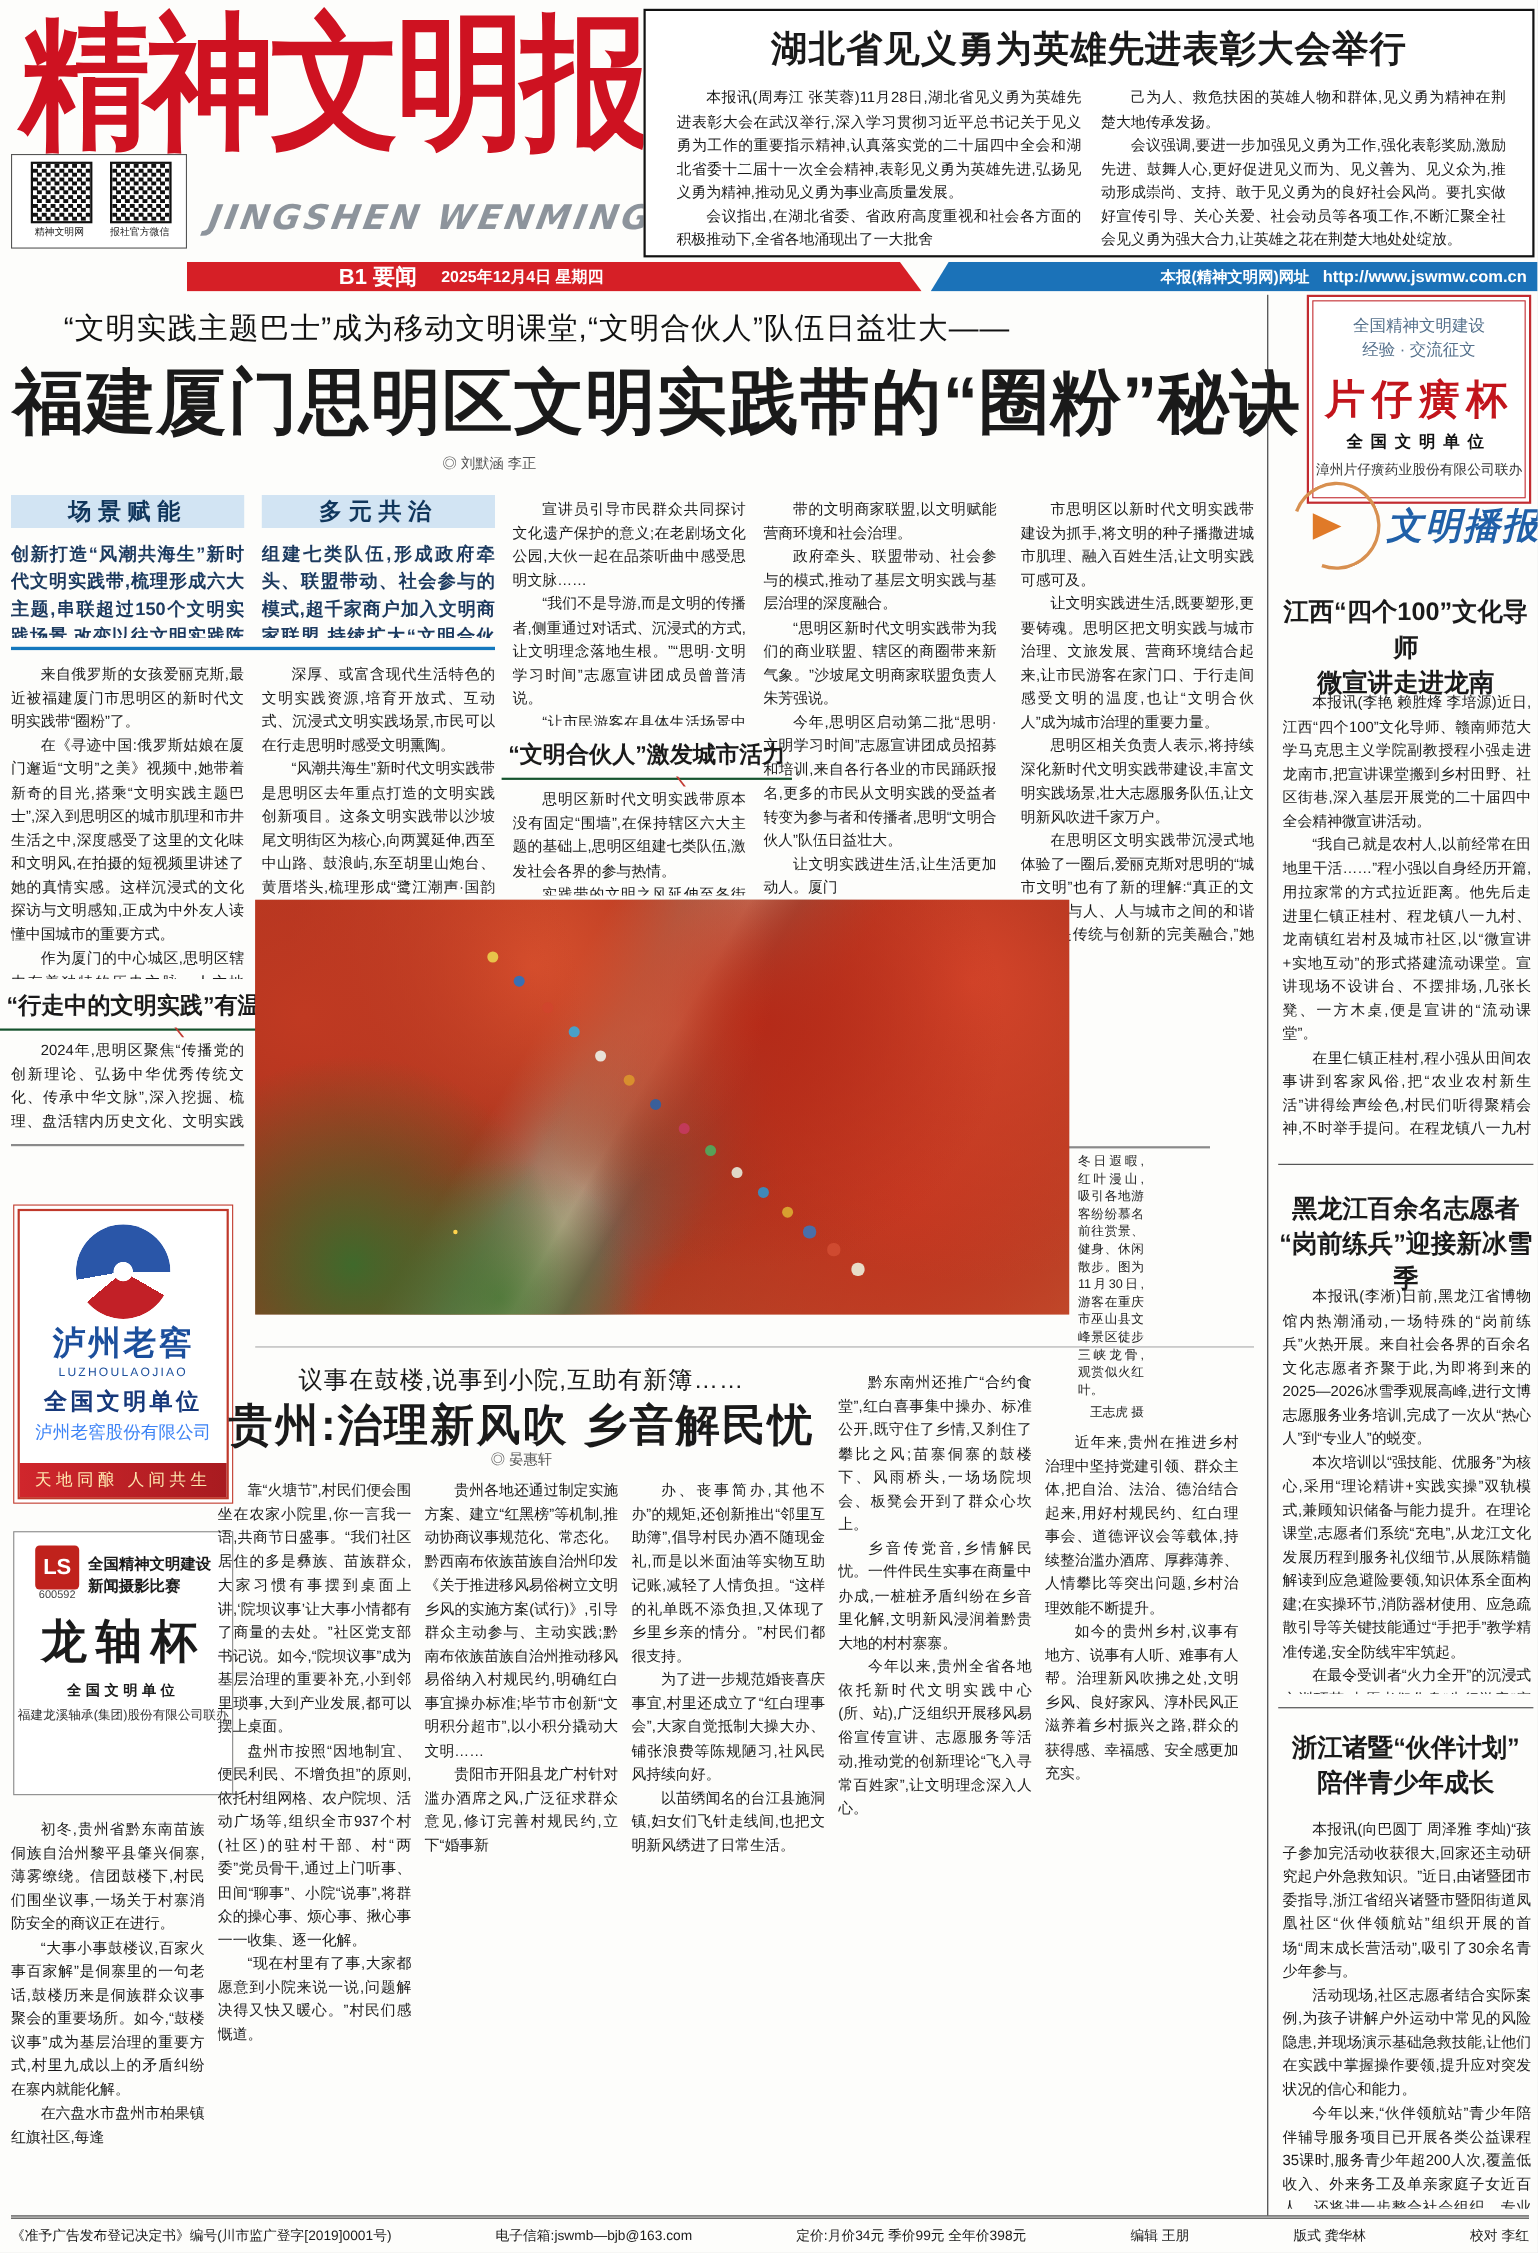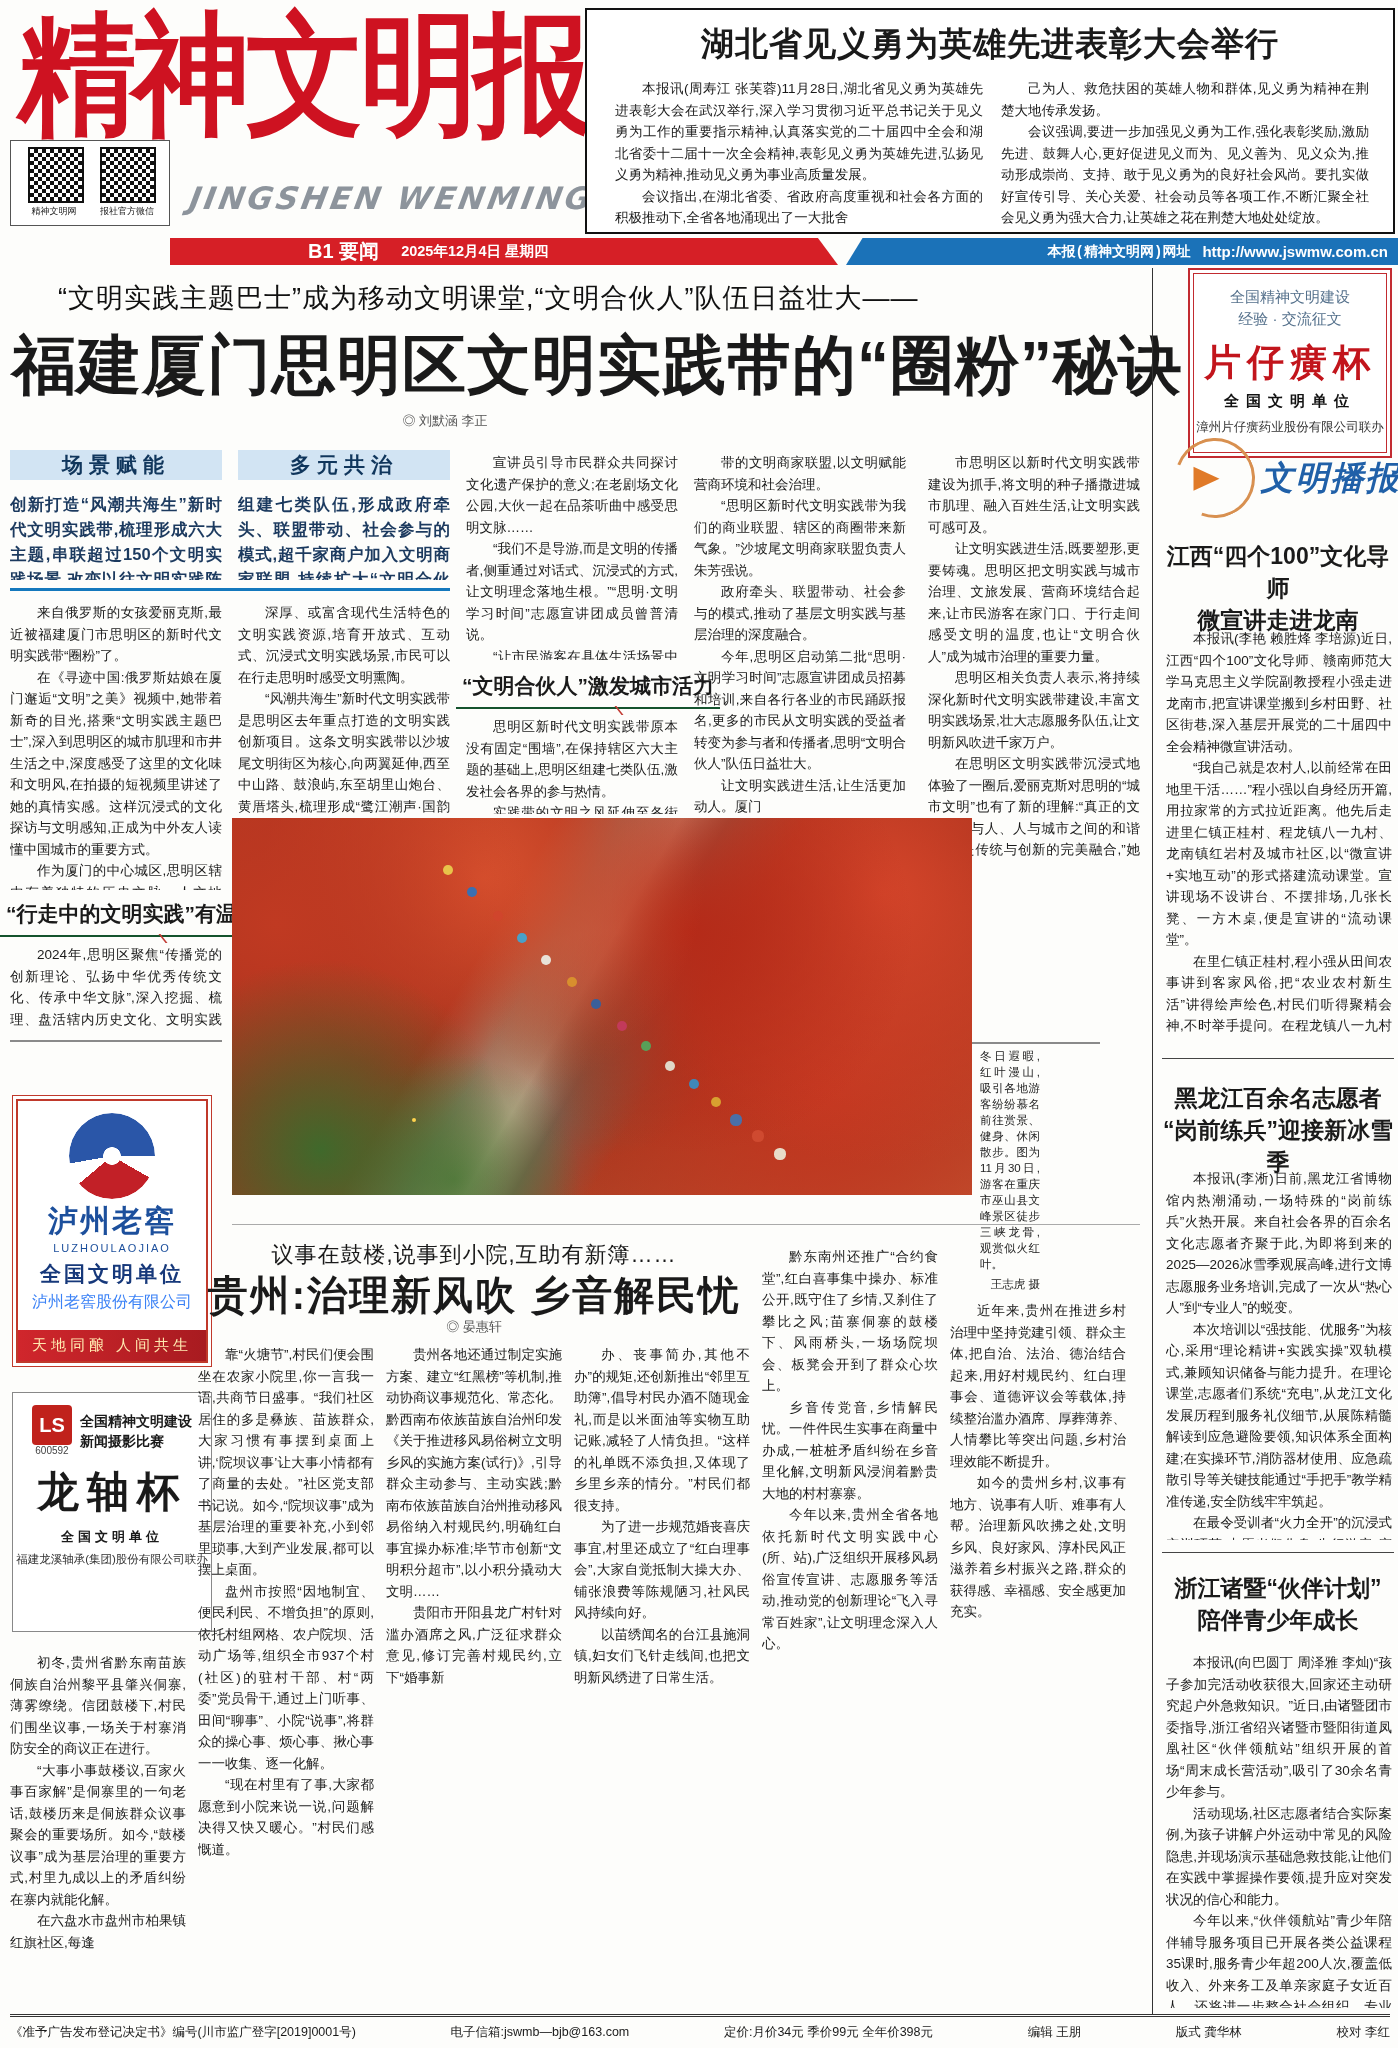--- a/index.html
+++ b/index.html
@@ -127,21 +127,21 @@
         <p>己为人、救危扶困的英雄人物和群体,见义勇为精神在荆楚大地传承发扬。</p>
         <p>会议强调,要进一步加强见义勇为工作,强化表彰奖励,激励先进、鼓舞人心,更好促进见义而为、见义善为、见义众为,推动形成崇尚、支持、敢于见义勇为的良好社会风尚。要扎实做好宣传引导、关心关爱、社会动员等各项工作,不断汇聚全社会见义勇为强大合力,让英雄之花在荆楚大地处处绽放。</p>
       </div>
   </div>
 
   <div class="abs bar-red" style="left:170px;top:238px;width:668px;height:27px;">
     <span style="font-weight:bold;font-size:20px;margin-left:138px;">B1 要闻</span>
     <span style="font-size:14.5px;font-weight:bold;margin-left:22px;">2025年12月4日 星期四</span>
   </div>
   <div class="abs bar-blue" style="left:846px;top:238px;width:552px;height:27px;">
-    <span style="font-size:14px;font-weight:bold;font-family:Liberation Mono, monospace;">本报(精神文明网)网址</span>
+    <span style="font-size:14px;font-weight:bold;">本报(精神文明网)网址</span>
     <span style="font-size:15px;font-weight:bold;margin:0 10px 0 12px;">http://www.jswmw.com.cn</span>
   </div>
 
   <div class="abs kicker" style="left:58px;top:280px;">“文明实践主题巴士”成为移动文明课堂,“文明合伙人”队伍日益壮大——</div>
   <div class="abs mainhl" style="left:12px;top:322px;">福建厦门思明区文明实践带的“圈粉”秘诀</div>
   <div class="abs byline" style="left:300px;top:412px;width:290px;">◎ 刘默涵 李正</div>
 
   <div class="abs tagbar" style="left:10px;top:450px;width:212px;height:30px;">场景赋能</div>
   <div class="abs summary" style="left:10px;top:492px;width:212px;height:88px;">创新打造“风潮共海生”新时代文明实践带,梳理形成六大主题,串联超过150个文明实践场景,改变以往文明实践阵地“单点分散”的状况</div>
   <div class="abs tagbar" style="left:238px;top:450px;width:212px;height:30px;">多元共治</div>
@@ -174,22 +174,22 @@
   <div class="abs subhead" style="left:456px;top:672px;width:232px;">
     <span class="inner">“文明合伙人”激发城市活力</span>
   </div>
   <div class="abs newscol" style="left:466px;top:716px;width:212px;height:98px;">
       <p>思明区新时代文明实践带原本没有固定“围墙”,在保持辖区六大主题的基础上,思明区组建七类队伍,激发社会各界的参与热情。</p>
       <p>实践带的文明之风延伸至各街道——厦港街道文明实践带以沙坡尾避风坞为原点,实现600多个停车位错时共享,打造集市、书院等文明实践场景;中华街道文明实践带串联中山路骑楼与老剧场文化公园,让市民在烟火气中感受文明新风。思明区已有超千家商户加入各街道实践</p>
     </div>
 
   <div class="abs newscol" style="left:694px;top:452px;width:212px;height:362px;">
       <p>带的文明商家联盟,以文明赋能营商环境和社会治理。</p>
+      <p>政府牵头、联盟带动、社会参与的模式,推动了基层文明实践与基层治理的深度融合。</p>
       <p>“思明区新时代文明实践带为我们的商业联盟、辖区的商圈带来新气象。”沙坡尾文明商家联盟负责人朱芳强说。</p>
-      <p>政府牵头、联盟带动、社会参与的模式,推动了基层文明实践与基层治理的深度融合。</p>
       <p>今年,思明区启动第二批“思明·文明学习时间”志愿宣讲团成员招募和培训,来自各行各业的市民踊跃报名,更多的市民从文明实践的受益者转变为参与者和传播者,思明“文明合伙人”队伍日益壮大。</p>
       <p>让文明实践进生活,让生活更加动人。厦门</p>
     </div>
 
   <div class="abs newscol" style="left:928px;top:452px;width:212px;height:560px;">
       <p>市思明区以新时代文明实践带建设为抓手,将文明的种子播撒进城市肌理、融入百姓生活,让文明实践可感可及。</p>
       <p>让文明实践进生活,既要塑形,更要铸魂。思明区把文明实践与城市治理、文旅发展、营商环境结合起来,让市民游客在家门口、于行走间感受文明的温度,也让“文明合伙人”成为城市治理的重要力量。</p>
       <p>思明区相关负责人表示,将持续深化新时代文明实践带建设,丰富文明实践场景,壮大志愿服务队伍,让文明新风吹进千家万户。</p>
       <p>在思明区文明实践带沉浸式地体验了一圈后,爱丽克斯对思明的“城市文明”也有了新的理解:“真正的文明是人与人、人与城市之间的和谐共生,是传统与创新的完美融合,”她说。</p>
     </div>

